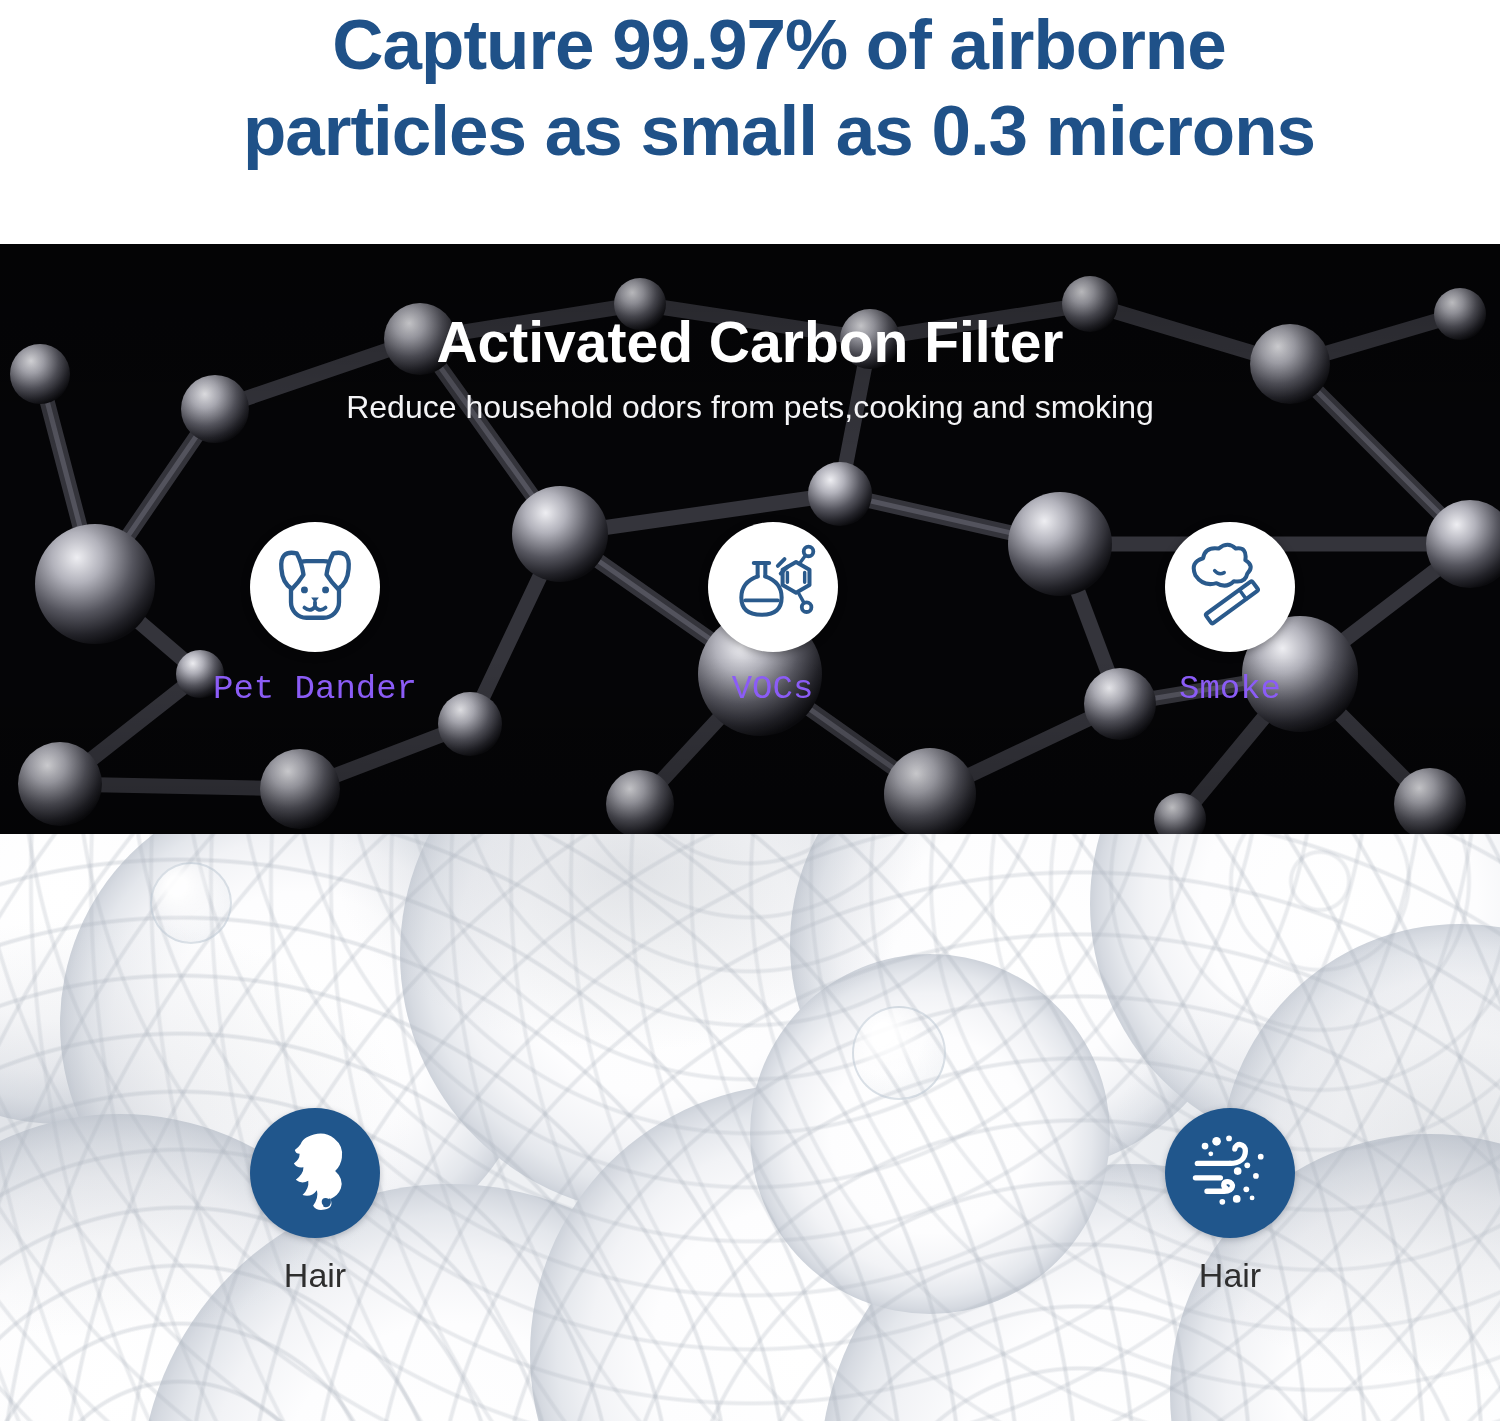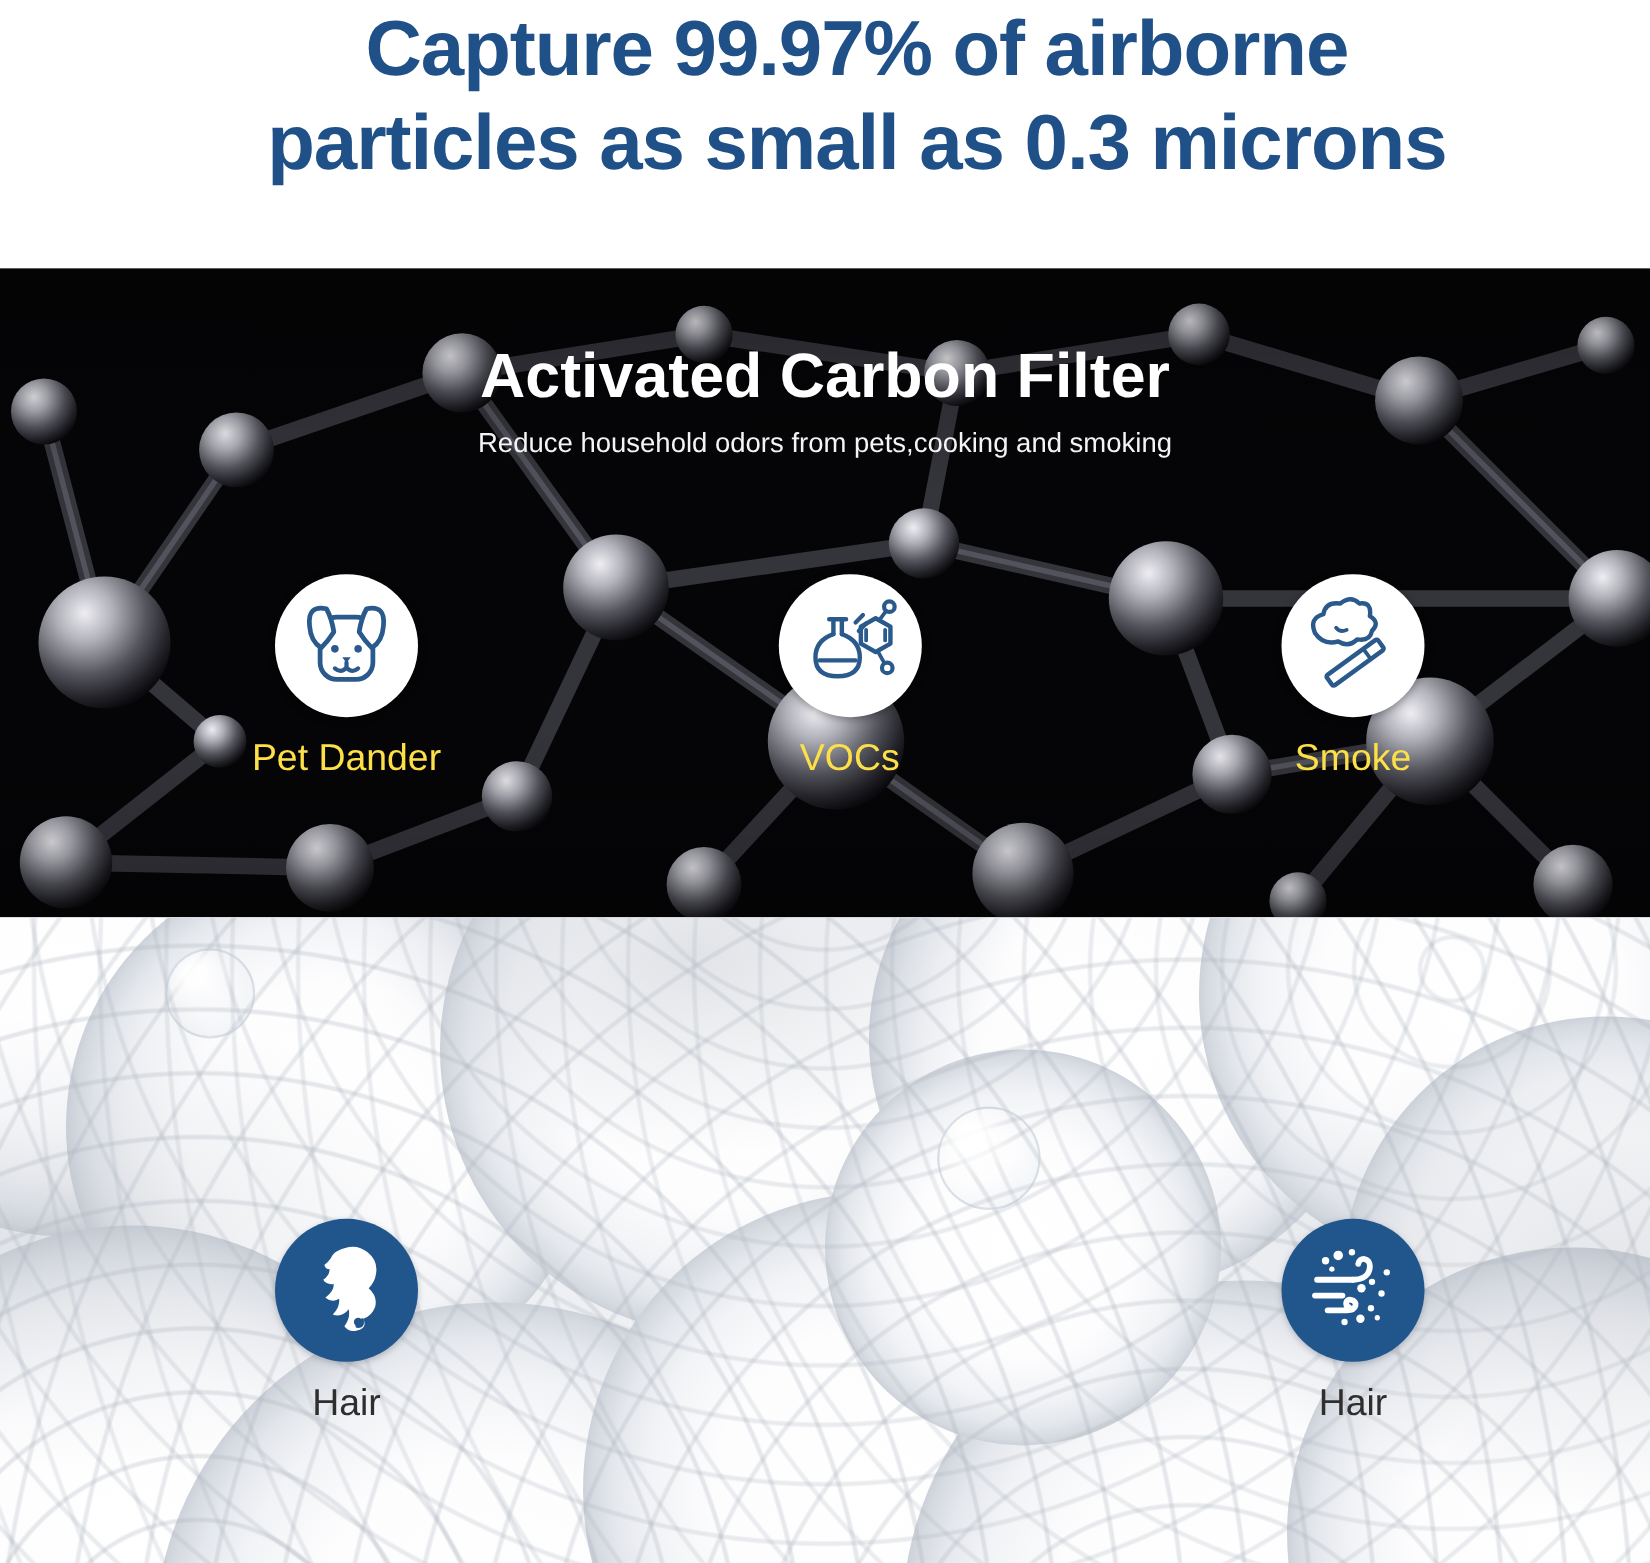--- a/index.html
+++ b/index.html
@@ -40,21 +40,21 @@
   .carbon-content{position:relative;z-index:2;height:100%;}
   .carbon-title{
     padding-top:65px;
     text-align:center;
     font-size:57px;font-weight:700;color:#ffffff;
     letter-spacing:0;
   }
   .carbon-sub{
     margin-top:14px;
     text-align:center;
-    font-size:25px;font-weight:500;color:#f4f4f6;
+    font-size:32px;font-weight:500;color:#f4f4f6;
   }
   
   .icon-row{
     position:absolute;left:250px;width:1045px;
     display:flex;justify-content:space-between;
   }
   .carbon .icon-row{top:278px;}
   .hepa .icon-row{top:274px;}
   .icon-item{width:130px;position:relative;}
   .icon-circle{
@@ -63,21 +63,21 @@
     box-sizing:border-box;
   }
   .icon-circle.white{background:#ffffff;box-shadow:0 2px 8px rgba(0,0,0,.35);}
   .icon-circle.blue{background:#20568c;box-shadow:0 2px 6px rgba(80,90,105,.35);}
   .icon-circle svg{width:96px;height:96px;}
   .icon-label{
     position:absolute;left:50%;transform:translateX(-50%);
     top:148px;white-space:nowrap;
     font-size:34px;font-weight:400;
   }
-  .carbon .icon-label{color:#fde047;}
+  .carbon .icon-label{color:#8b5cf6;font-family:Liberation Mono, monospace;}
   .hepa .icon-label{color:#2e2e2e;}
   
   .hepa{
     position:absolute;left:0;top:834px;
     width:1500px;height:587px;
     background:#f2f3f6;
     overflow:hidden;
   }
   .hepa svg.rolls{position:absolute;left:0;top:0;width:100%;height:100%;}
   .hepa .striations{

